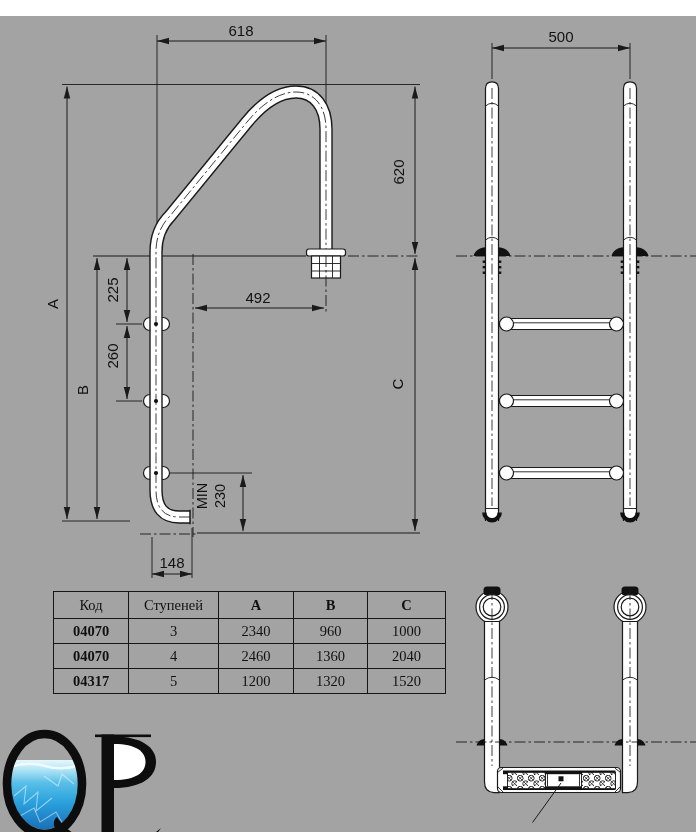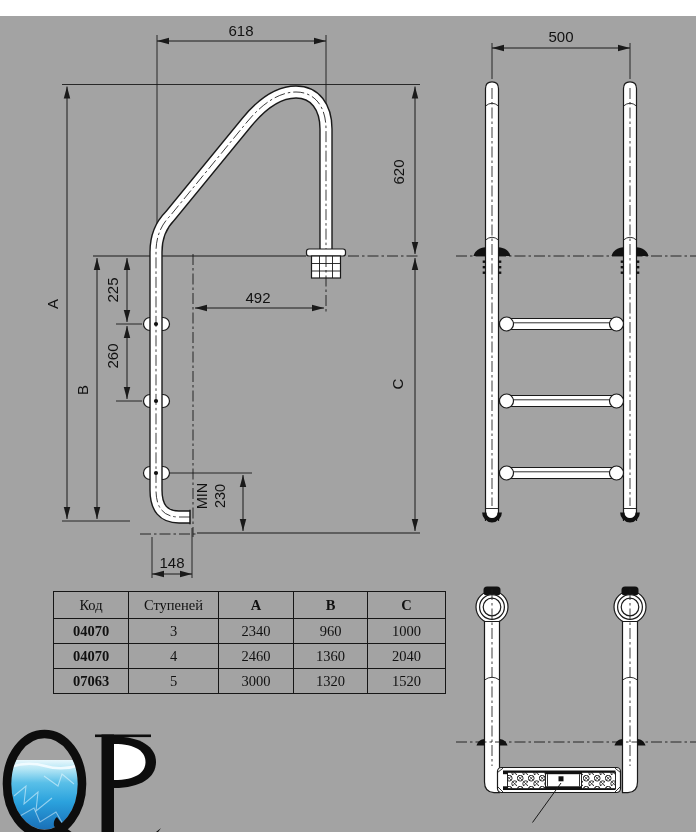--- a/index.html
+++ b/index.html
@@ -281,23 +281,23 @@
     <td>1000</td>
   </tr>
   <tr>
     <td class="code">04070</td>
     <td>4</td>
     <td>2460</td>
     <td>1360</td>
     <td>2040</td>
   </tr>
   <tr>
-    <td class="code">07063</td>
+    <td class="code">04317</td>
     <td>5</td>
-    <td>3000</td>
+    <td>1200</td>
     <td>1320</td>
     <td>1520</td>
   </tr>
 </tbody>
     </table>
 
 
 <span class="sr-only">QP</span>
 
 </div>

